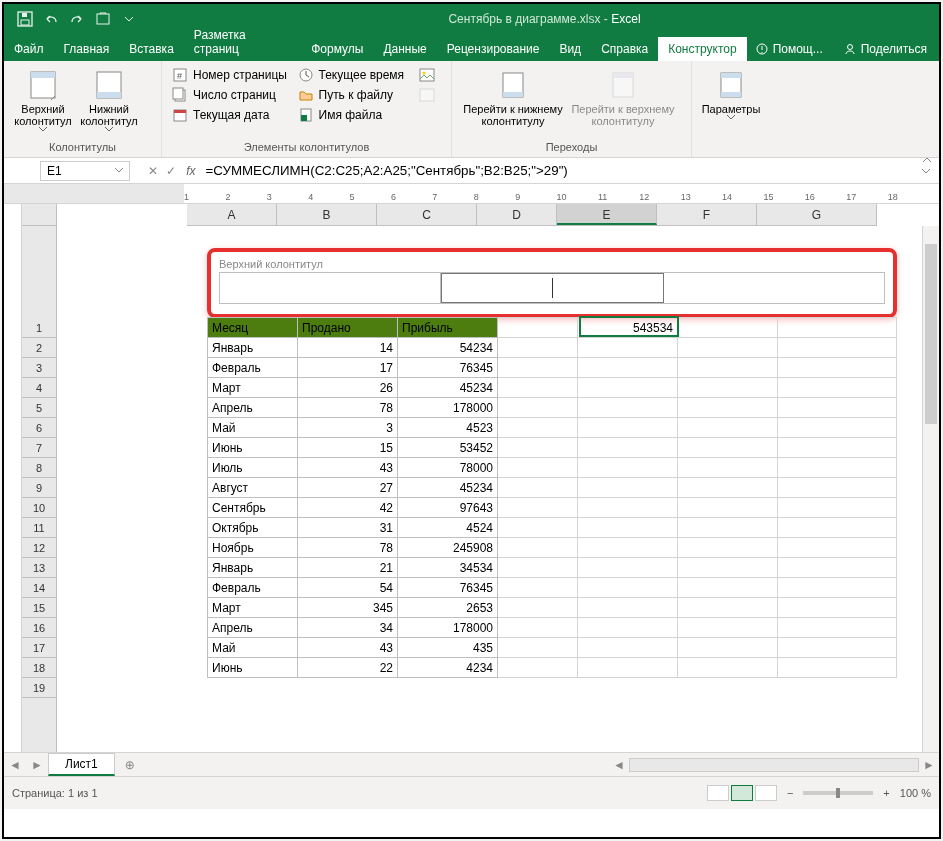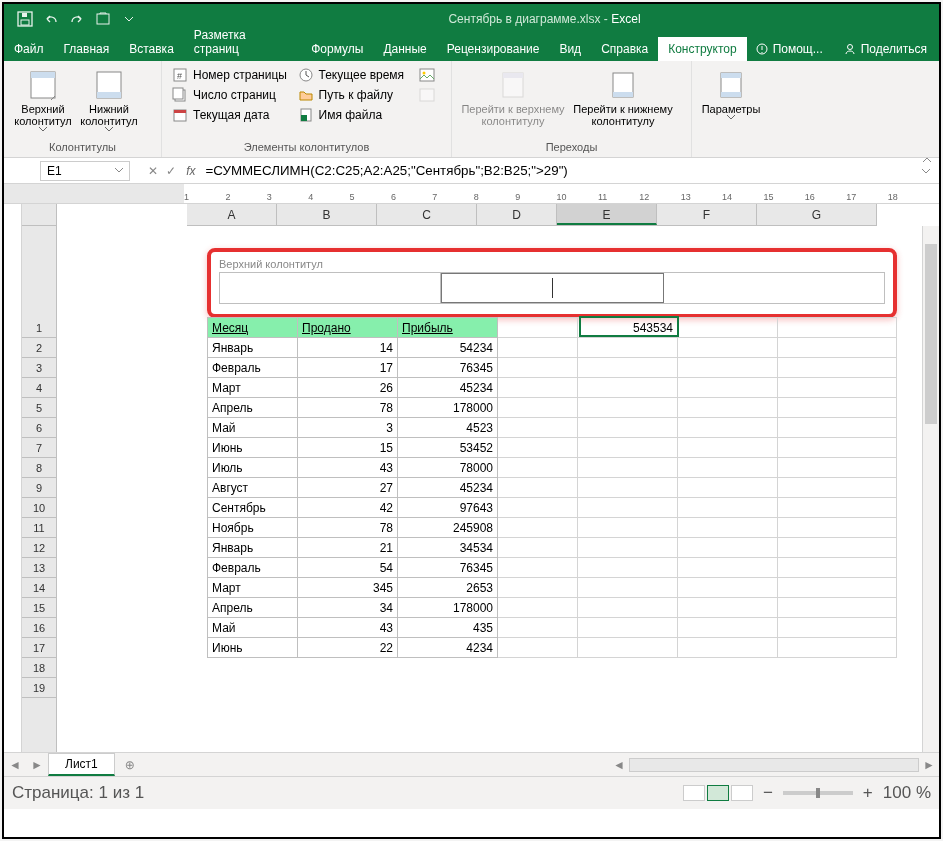--- a/index.html
+++ b/index.html
@@ -47,29 +47,29 @@
 .page-area{position:absolute;top:22px;left:150px;width:690px;}
 .header-zone{border:4px solid #e63030;border-radius:8px;padding:6px 8px 10px;margin-top:22px;box-shadow:0 2px 6px rgba(230,48,48,.3);}
 .header-label{font-size:11px;color:#888;}
 .header-boxes{display:flex;height:32px;margin-top:2px;border:1px solid #bfbfbf;}
 .header-boxes div{flex:1;border-right:1px solid #bfbfbf;}
 .header-boxes div.mid{border:1.5px solid #777;position:relative;}
 .header-boxes div.mid::after{content:"";position:absolute;left:50%;top:4px;bottom:4px;width:1px;background:#333;}
 .data-table{border-collapse:collapse;font-size:12px;width:100%;}
 .data-table td{border:1px solid #bfbfbf;height:20px;padding:0 4px;}
 .data-table td.num{text-align:right;}
-.data-table td.hdr{background:#86efac;font-weight:400;text-decoration:underline;}
+.data-table td.hdr{background:#4d7c0f;font-weight:400;}
 .active-cell{position:absolute;border:2px solid #107c41;pointer-events:none;}
 .sheet-tabs{height:24px;background:#f3f2f1;border-top:1px solid #d4d4d4;display:flex;align-items:center;font-size:12px;}
 .sheet-tabs .navbtn{width:22px;text-align:center;color:#888;}
 .sheet-tabs .stab{padding:3px 16px;background:#fff;border:1px solid #ccc;border-bottom:2px solid #107c41;}
 .sheet-tabs .plus{padding:0 10px;color:#888;}
 .sheet-tabs .hscroll{margin-left:auto;width:330px;height:14px;background:#f3f2f1;display:flex;align-items:center;}
 .sheet-tabs .hscroll .track{flex:1;height:14px;background:#e8e8e8;border:1px solid #ccc;}
-.statusbar{height:22px;background:#f3f2f1;border-top:1px solid #d4d4d4;display:flex;align-items:center;font-size:17px;color:#555;padding:16px 8px;}
+.statusbar{height:22px;background:#f3f2f1;border-top:1px solid #d4d4d4;display:flex;align-items:center;font-size:11px;color:#555;padding:16px 8px;}
 .statusbar .right{margin-left:auto;display:flex;align-items:center;gap:10px;}
 .viewbtns{display:flex;gap:2px;}
 .viewbtns div{width:22px;height:16px;border:1px solid #ccc;background:#fff;}
 .viewbtns div.act{background:#d2e8d8;border-color:#107c41;}
 svg{display:block;}
 .ruler-ticks{position:absolute;top:8px;left:180px;right:10px;height:12px;display:flex;}
 .ruler-ticks span{font-size:9px;color:#666;width:44px;}
 .vscroll{position:absolute;right:0;top:22px;bottom:0;width:17px;background:#f3f2f1;border-left:1px solid #d4d4d4;}
 .vscroll .thumb{position:absolute;left:2px;right:2px;top:18px;height:180px;background:#cdcdcd;}
 </style>
@@ -246,37 +246,37 @@
                 <rect x="1" y="2" width="14" height="12" fill="#fff" stroke="#bbb"></rect>
               </svg>
             </div>
         </div>
       </div>
       <div class="rgroup-label">Элементы колонтитулов</div>
     </div>
 
     <div class="rgroup" style="width:240px">
       <div class="rrow">
+        <div class="rbig" style="width:110px">
+          <div class="ico">
+              <svg width="32" height="32">
+                <rect x="6" y="4" width="20" height="24" fill="#fff" stroke="#888"></rect>
+                <rect x="6" y="23" width="20" height="5" fill="#cde"></rect>
+              </svg>
+            </div>
+          <div class="lbl">Перейти к нижнему колонтитулу</div>
+        </div>
         <div class="rbig disabled" style="width:110px">
           <div class="ico">
               <svg width="32" height="32">
                 <rect x="6" y="4" width="20" height="24" fill="#fff" stroke="#bbb"></rect>
                 <rect x="6" y="4" width="20" height="5" fill="#dde"></rect>
               </svg>
             </div>
           <div class="lbl">Перейти к верхнему колонтитулу</div>
-        </div>
-        <div class="rbig" style="width:110px">
-          <div class="ico">
-              <svg width="32" height="32">
-                <rect x="6" y="4" width="20" height="24" fill="#fff" stroke="#888"></rect>
-                <rect x="6" y="23" width="20" height="5" fill="#cde"></rect>
-              </svg>
-            </div>
-          <div class="lbl">Перейти к нижнему колонтитулу</div>
         </div>
       </div>
       <div class="rgroup-label">Переходы</div>
     </div>
 
     <div class="rgroup" style="width:82px;border-right:none">
       <div class="rbig">
         <div class="ico">
             <svg width="32" height="32">
               <rect x="6" y="4" width="20" height="24" fill="#fff" stroke="#888"></rect>
@@ -474,20 +474,29 @@
               <tr>
                 <td>Сентябрь</td>
                 <td class="num">42</td>
                 <td class="num">97643</td>
                 <td style="border: 1px solid rgb(212, 212, 212);"></td>
                 <td style="border: 1px solid rgb(212, 212, 212);"></td>
                 <td style="border: 1px solid rgb(212, 212, 212);"></td>
                 <td style="border: 1px solid rgb(212, 212, 212);"></td>
               </tr>
               <tr>
+                <td>Октябрь</td>
+                <td class="num">31</td>
+                <td class="num">4524</td>
+                <td style="border: 1px solid rgb(212, 212, 212);"></td>
+                <td style="border: 1px solid rgb(212, 212, 212);"></td>
+                <td style="border: 1px solid rgb(212, 212, 212);"></td>
+                <td style="border: 1px solid rgb(212, 212, 212);"></td>
+              </tr>
+              <tr>
                 <td>Ноябрь</td>
                 <td class="num">78</td>
                 <td class="num">245908</td>
                 <td style="border: 1px solid rgb(212, 212, 212);"></td>
                 <td style="border: 1px solid rgb(212, 212, 212);"></td>
                 <td style="border: 1px solid rgb(212, 212, 212);"></td>
                 <td style="border: 1px solid rgb(212, 212, 212);"></td>
               </tr>
               <tr>
                 <td>Январь</td>

